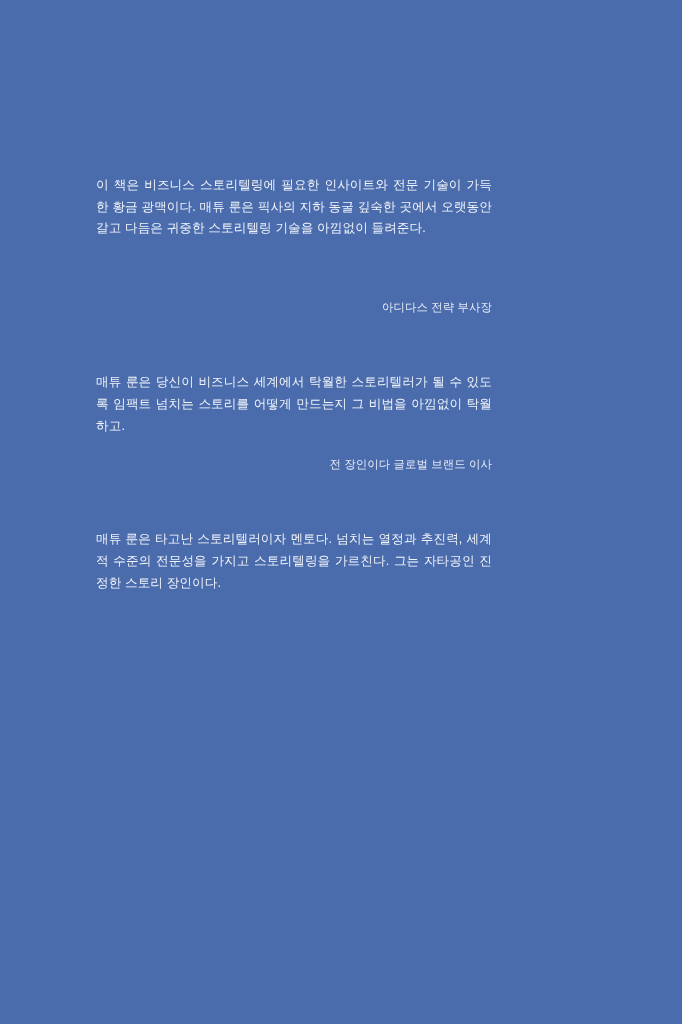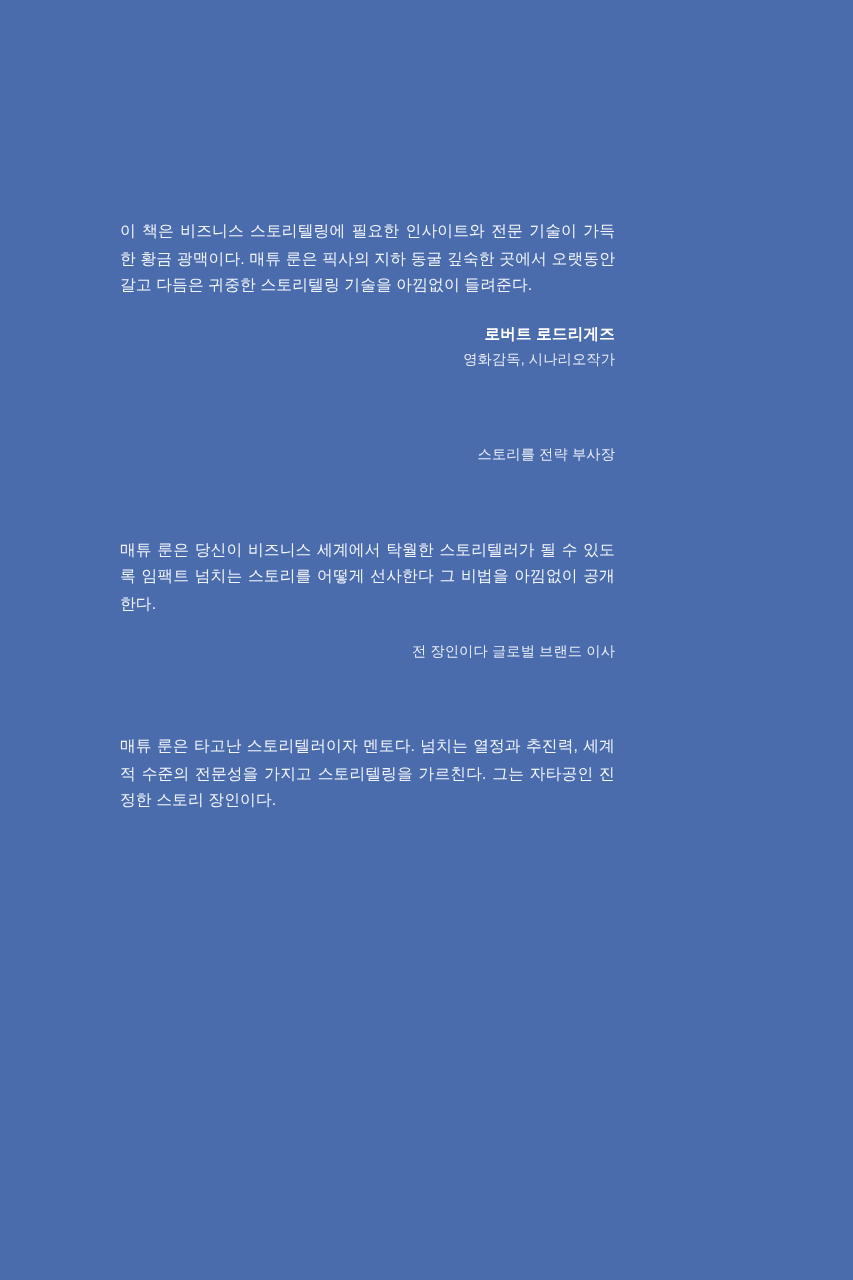--- a/index.html
+++ b/index.html
@@ -59,38 +59,34 @@
   .gap-2 { height: 10px; }
   .gap-3 { height: 10px; }
 </style>
 </head>
 <body>
 
 <div class="page">
 
   <div class="testimonial">
     <p class="quote">이 책은 비즈니스 스토리텔링에 필요한 인사이트와 전문 기술이 가득한 황금 광맥이다. 매튜 룬은 픽사의 지하 동굴 깊숙한 곳에서 오랫동안 갈고 다듬은 귀중한 스토리텔링 기술을 아낌없이 들려준다.</p>
-    <div class="attribution">
-      <div class="author">로버트 로드리게즈</div>
-      <div class="role">영화감독, 시나리오작가</div>
-    </div>
   </div>
 
   <div class="gap-1"></div>
 
   <div class="testimonial">
     <div class="attribution">
-      <div class="role">스토리를 전략 부사장</div>
+      <div class="role">아디다스 전략 부사장</div>
     </div>
   </div>
 
   <div class="gap-2"></div>
 
   <div class="testimonial">
-    <p class="quote">매튜 룬은 당신이 비즈니스 세계에서 탁월한 스토리텔러가 될 수 있도록 임팩트 넘치는 스토리를 어떻게 선사한다 그 비법을 아낌없이 공개한다.</p>
+    <p class="quote">매튜 룬은 당신이 비즈니스 세계에서 탁월한 스토리텔러가 될 수 있도록 임팩트 넘치는 스토리를 어떻게 만드는지 그 비법을 아낌없이 탁월하고.</p>
     <div class="attribution">
       <div class="role">전 장인이다 글로벌 브랜드 이사</div>
     </div>
   </div>
 
   <div class="gap-3"></div>
 
   <div class="testimonial">
     <p class="quote">매튜 룬은 타고난 스토리텔러이자 멘토다. 넘치는 열정과 추진력, 세계적 수준의 전문성을 가지고 스토리텔링을 가르친다. 그는 자타공인 진정한 스토리 장인이다.</p>
   </div>

